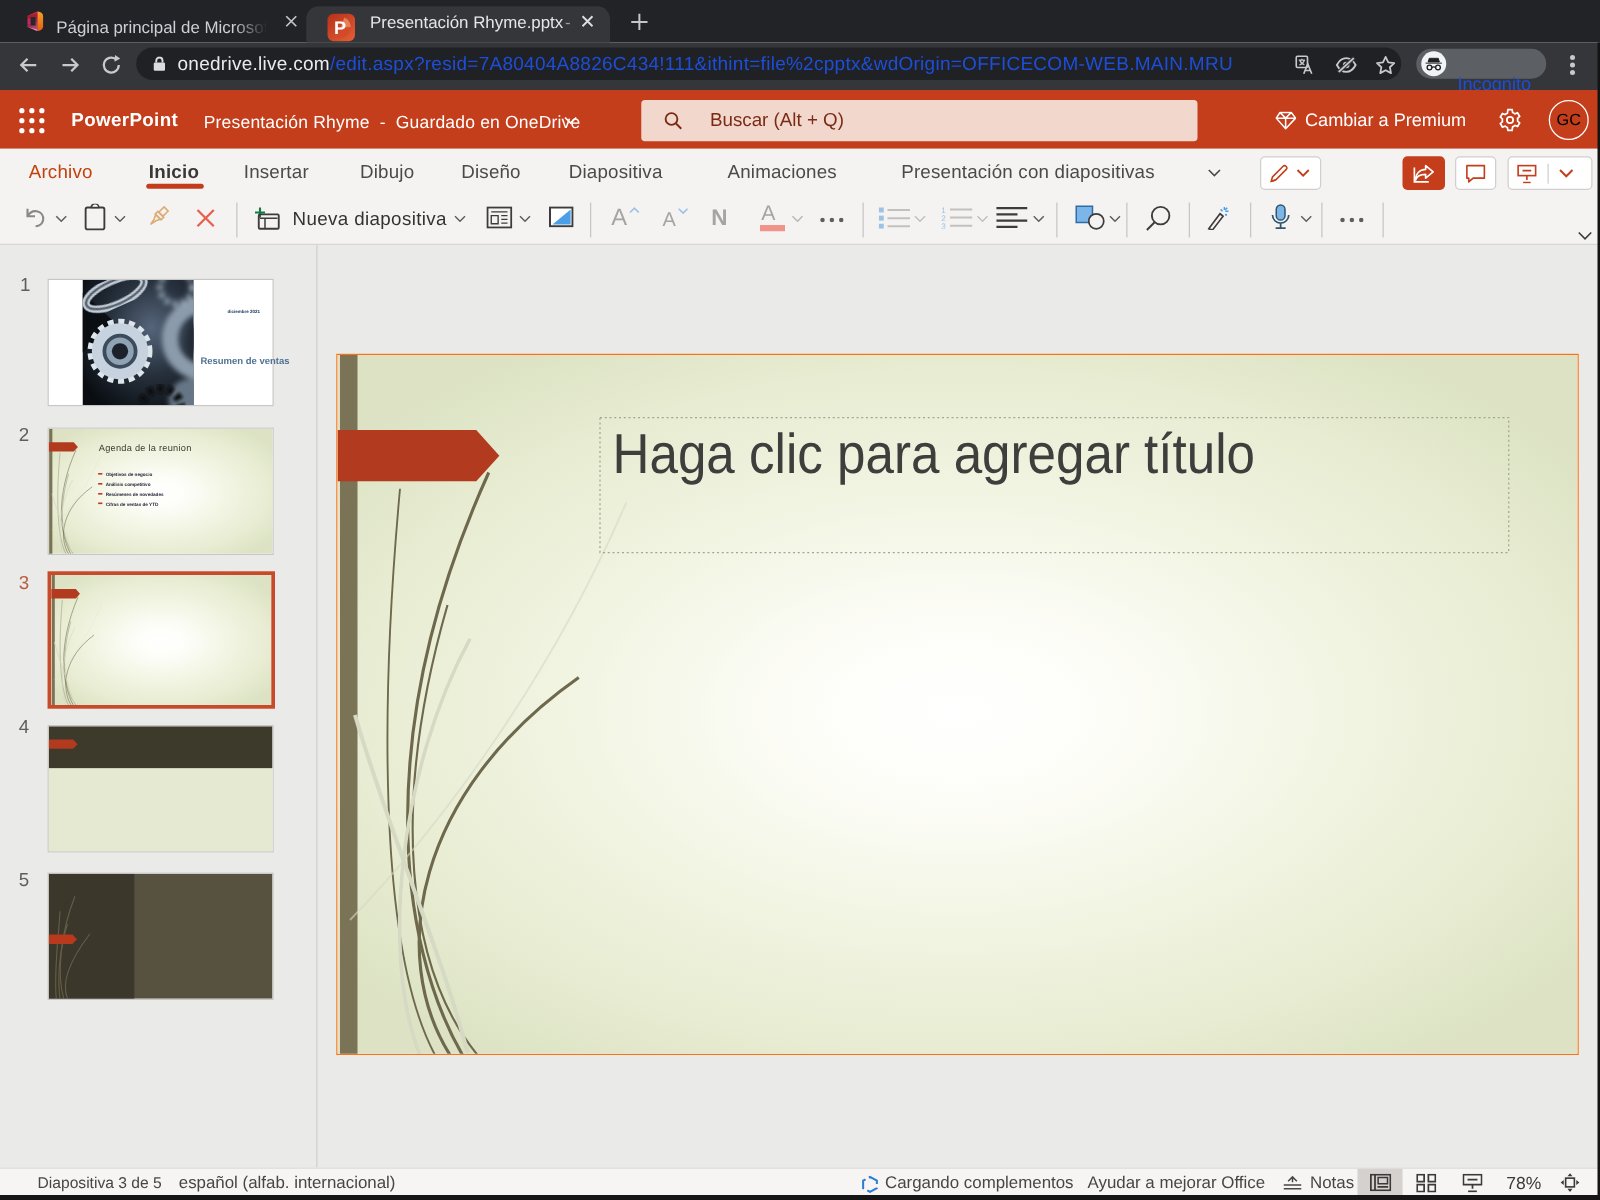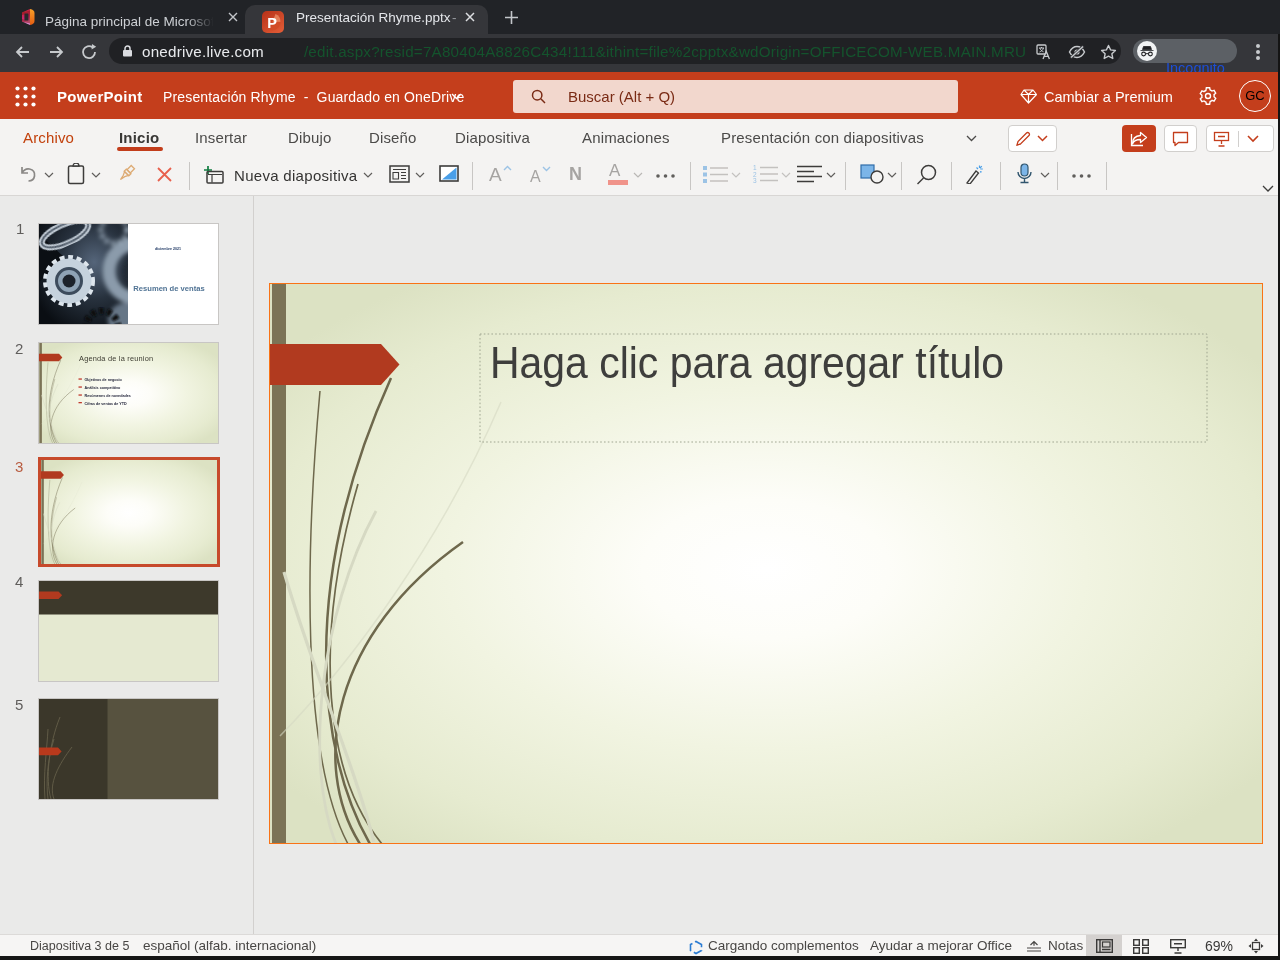--- a/index.html
+++ b/index.html
@@ -67,21 +67,21 @@
   </svg>
 <svg class="abs" style="left:81px;top:44px" width="16" height="16" viewBox="0 0 16 16">
     <path d="M14 8 A6 6 0 1 1 11.5 3.2" fill="none" stroke="#c7cacd" stroke-width="1.8"></path>
     <path d="M11 0 L15.2 2.8 L10.6 5.4 Z" fill="#c7cacd"></path>
   </svg>
 <div class="abs" style="left:109px;top:38px;width:1012px;height:26px;background:#202124;border-radius:13px;"></div>
 <svg class="abs" style="left:122px;top:45px" width="11" height="12" viewBox="0 0 11 12">
     <rect x="1" y="5" width="9" height="6.5" rx="1" fill="#dadce0"></rect>
     <path d="M3 5 V3.5 a2.5 2.5 0 0 1 5 0 V5" fill="none" stroke="#dadce0" stroke-width="1.5"></path>
   </svg>
-<div class="abs" style="left:142px;top:43px;font-size:15.2px;letter-spacing:0.22px;line-height:18px;color:#e8eaed;white-space:nowrap;">onedrive.live.com<span style="color:#14532d;margin-left:40px;">/edit.aspx?resid=7A80404A8826C434!111&amp;ithint=file%2cpptx&amp;wdOrigin=OFFICECOM-WEB.MAIN.MRU</span></div>
+<div class="abs" style="left:142px;top:43px;font-size:15.2px;letter-spacing:0.22px;line-height:18px;color:#e8eaed;white-space:nowrap;">onedrive.live.com<span style="color:#1d4ed8;">/edit.aspx?resid=7A80404A8826C434!111&amp;ithint=file%2cpptx&amp;wdOrigin=OFFICECOM-WEB.MAIN.MRU</span></div>
 
 <svg class="abs" style="left:1036px;top:44px" width="16" height="16" viewBox="0 0 16 16">
   <rect x="1" y="1" width="9" height="9" rx="1" fill="none" stroke="#c7cacd" stroke-width="1.3"></rect>
   <path d="M3 4 h5 M5.5 3 v1 M7.5 4 c-0.5 2-2.5 3.5-4 4 M3.8 4 c0.5 1.8 2.2 3.2 3.7 3.8" fill="none" stroke="#c7cacd" stroke-width="1"></path>
   <path d="M7 15 L10.2 7.2 L13.4 15 M8.2 12.4 h4.2" fill="none" stroke="#c7cacd" stroke-width="1.3"></path>
   <path d="M6 6.5 h9 v8.5 h-6" fill="none" stroke="none"></path>
 </svg>
 
 <svg class="abs" style="left:1068px;top:45px" width="18" height="14" viewBox="0 0 18 14">
   <path d="M1.5 7 C3.5 3.2 6 1.5 9 1.5 C12 1.5 14.5 3.2 16.5 7 C14.5 10.8 12 12.5 9 12.5 C6 12.5 3.5 10.8 1.5 7 Z" fill="none" stroke="#c7cacd" stroke-width="1.5"></path>
@@ -372,21 +372,21 @@
           <path d="M10 452 C 80 380 170 260 231 118" stroke-width="1.5" opacity="0.6"></path>
           <path d="M14 288 C 44 390 84 480 104 558" stroke-width="3.2"></path>
         </g>
       </g>
       <path d="M0 60 L111 60 L129.5 80.5 L111 101 L0 101 Z" fill="#b13a1f"></path>
     </g>
   </defs>
 </svg>
 
 <div class="abs" style="left:16px;top:220px;font-size:15px;color:#605e5c;">1</div>
-<div class="abs" style="left:38px;top:223px;width:181px;height:102px;background:#fff;border:1px solid #c8c6c4;">
+<div class="abs" style="left:38px;top:223px;width:181px;height:102px;background:#fff;border:1px solid #c8c6c4;padding-left:27px;">
 <svg width="179" height="100" viewBox="0 0 179 100">
   <defs>
     <clipPath id="phclip">
           <rect x="0" y="0" width="89" height="100"></rect>
         </clipPath>
     <radialGradient id="phbg" cx="0.62" cy="0.38" r="0.75">
           <stop offset="0" stop-color="#55657a"></stop>
           <stop offset="0.5" stop-color="#27313d"></stop>
           <stop offset="1" stop-color="#0a0e13"></stop>
         </radialGradient>
@@ -513,20 +513,20 @@
       <rect x="0.7" y="0.7" width="5.6" height="5.6"></rect>
       <rect x="9.7" y="0.7" width="5.6" height="5.6"></rect>
       <rect x="0.7" y="8.7" width="5.6" height="5.6"></rect>
       <rect x="9.7" y="8.7" width="5.6" height="5.6"></rect>
     </g>
   </svg>
 <svg class="abs" style="left:1170px;top:939px" width="16" height="15" viewBox="0 0 16 15">
     <rect x="0.7" y="0.7" width="14.6" height="8" fill="none" stroke="#3b3a39" stroke-width="1.4"></rect>
     <path d="M4 4.7 h8 M8 8.7 V12 M4.5 14 h7" fill="none" stroke="#3b3a39" stroke-width="1.4"></path>
   </svg>
-<div class="abs" style="left:1205px;top:938px;font-size:14px;color:#3b3a39;">69%</div>
+<div class="abs" style="left:1205px;top:938px;font-size:14px;color:#3b3a39;">78%</div>
 <svg class="abs" style="left:1248px;top:938px" width="16" height="16" viewBox="0 0 16 16">
   <rect x="4.5" y="4.5" width="7" height="7" fill="none" stroke="#3b3a39" stroke-width="1.3"></rect>
   <path d="M8 0.5 L10 3 H6 Z M8 15.5 L6 13 h4 Z M0.5 8 L3 6 v4 Z M15.5 8 L13 10 V6 Z" fill="#3b3a39"></path>
 </svg>
 
 <div class="abs" style="left:1278px;top:34px;width:2px;height:926px;background:#141414;"></div>
 <div class="abs" style="left:0;top:956px;width:1280px;height:4px;background:#161616;"></div>
 
 </body></html>

